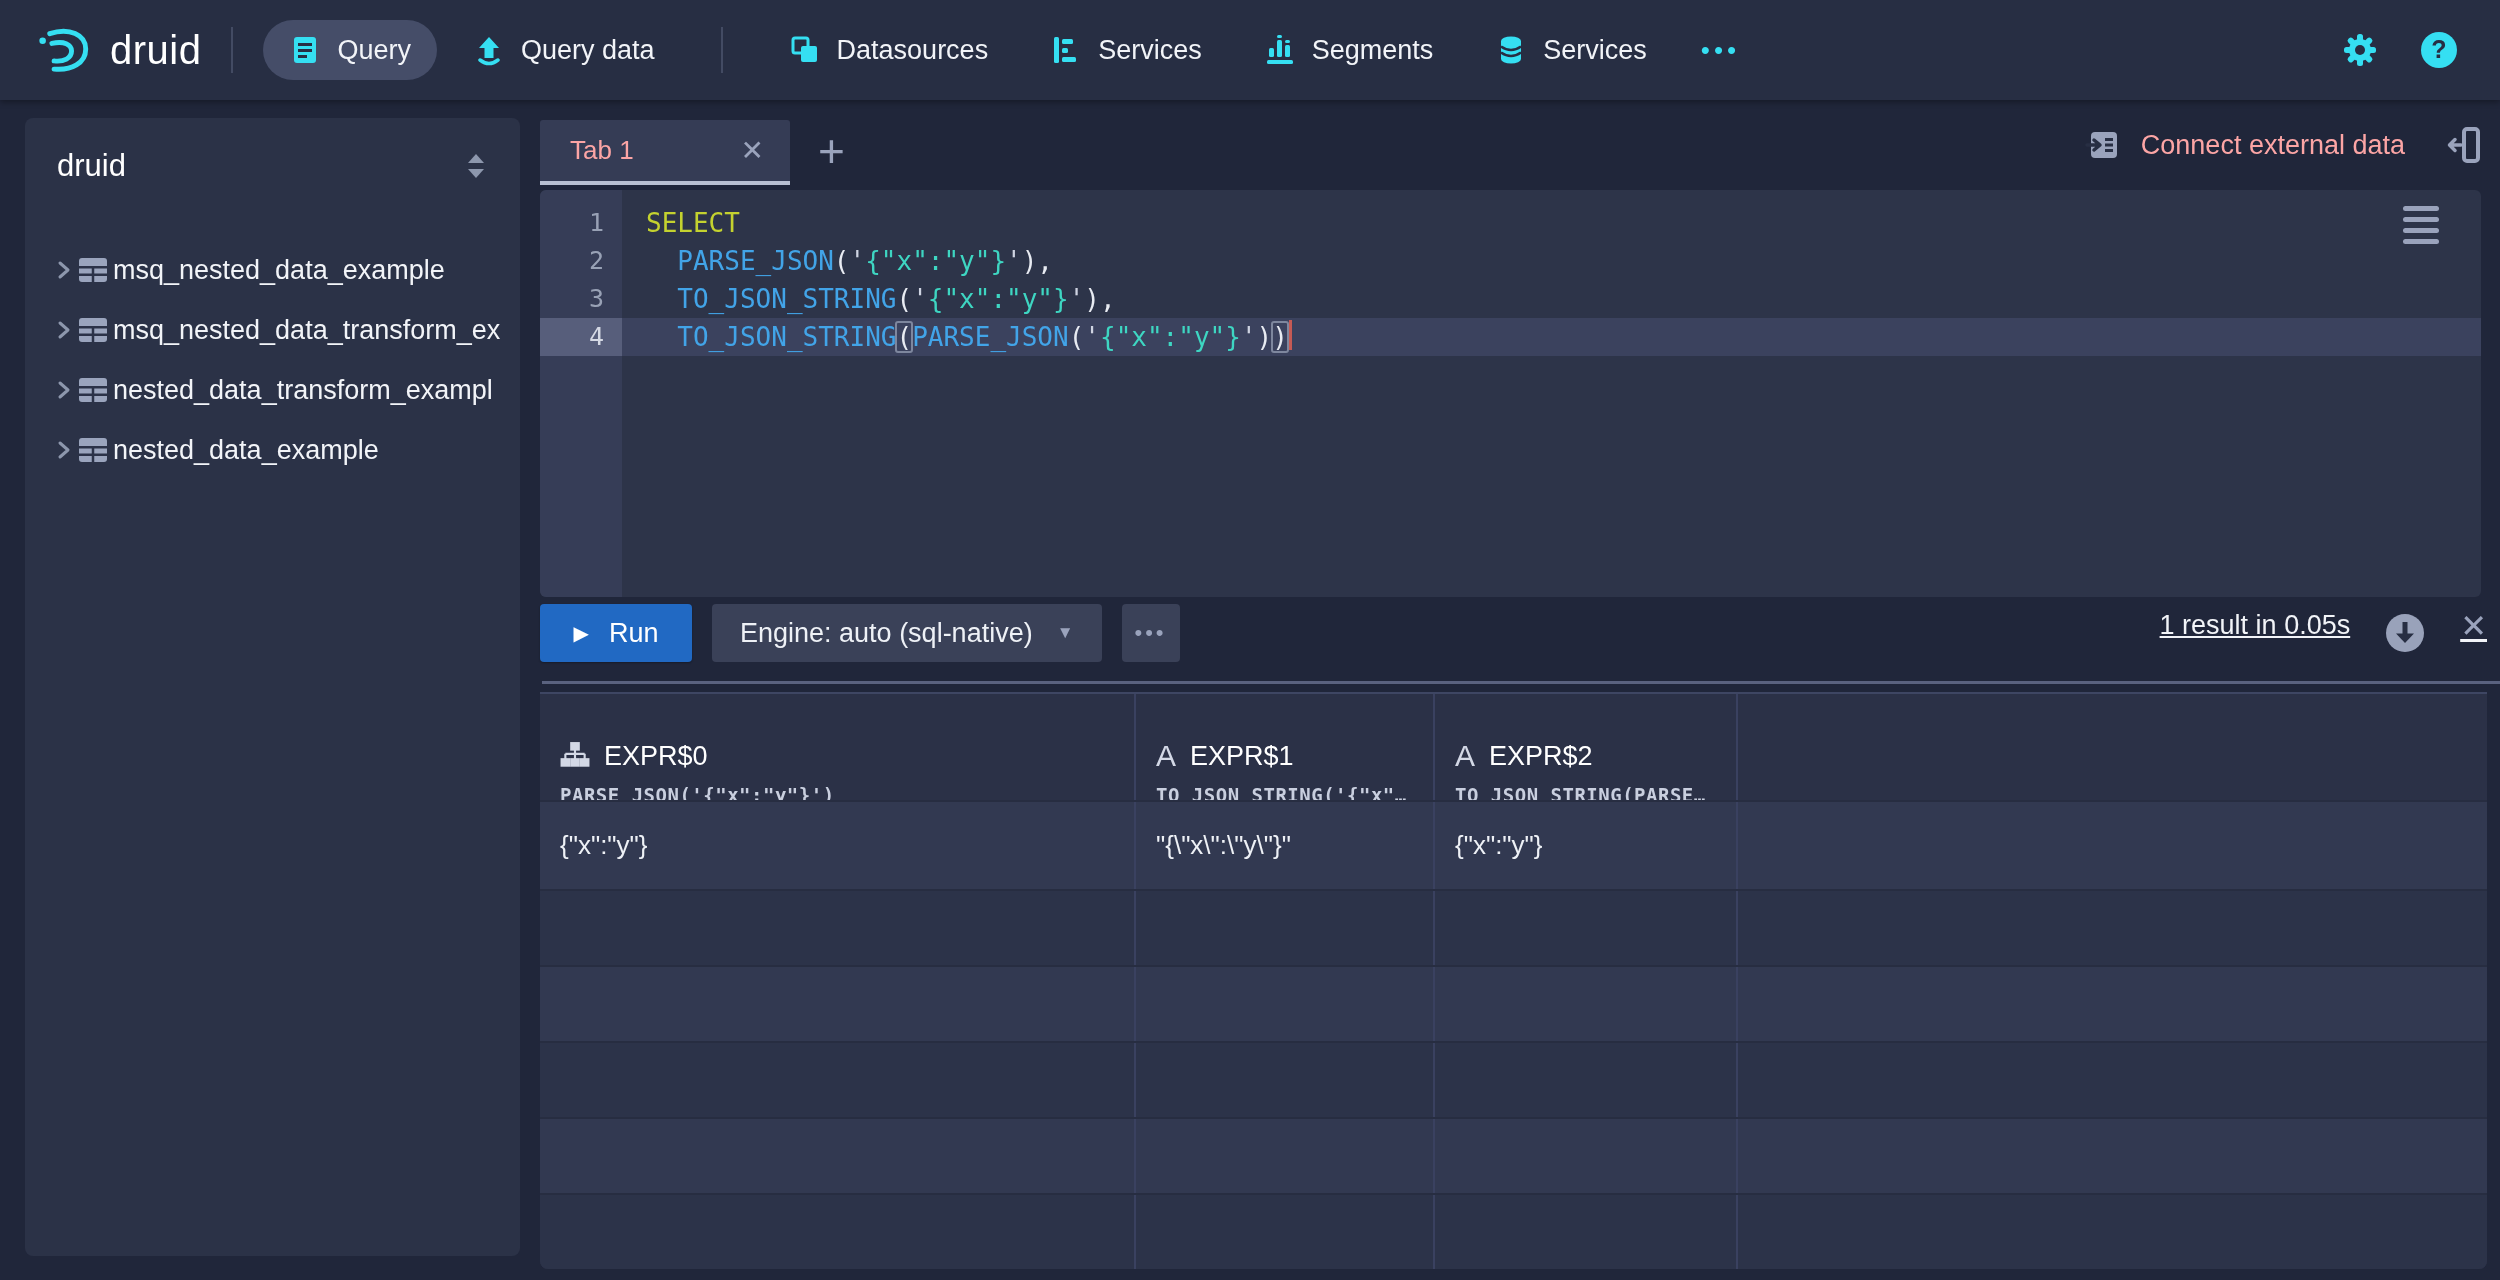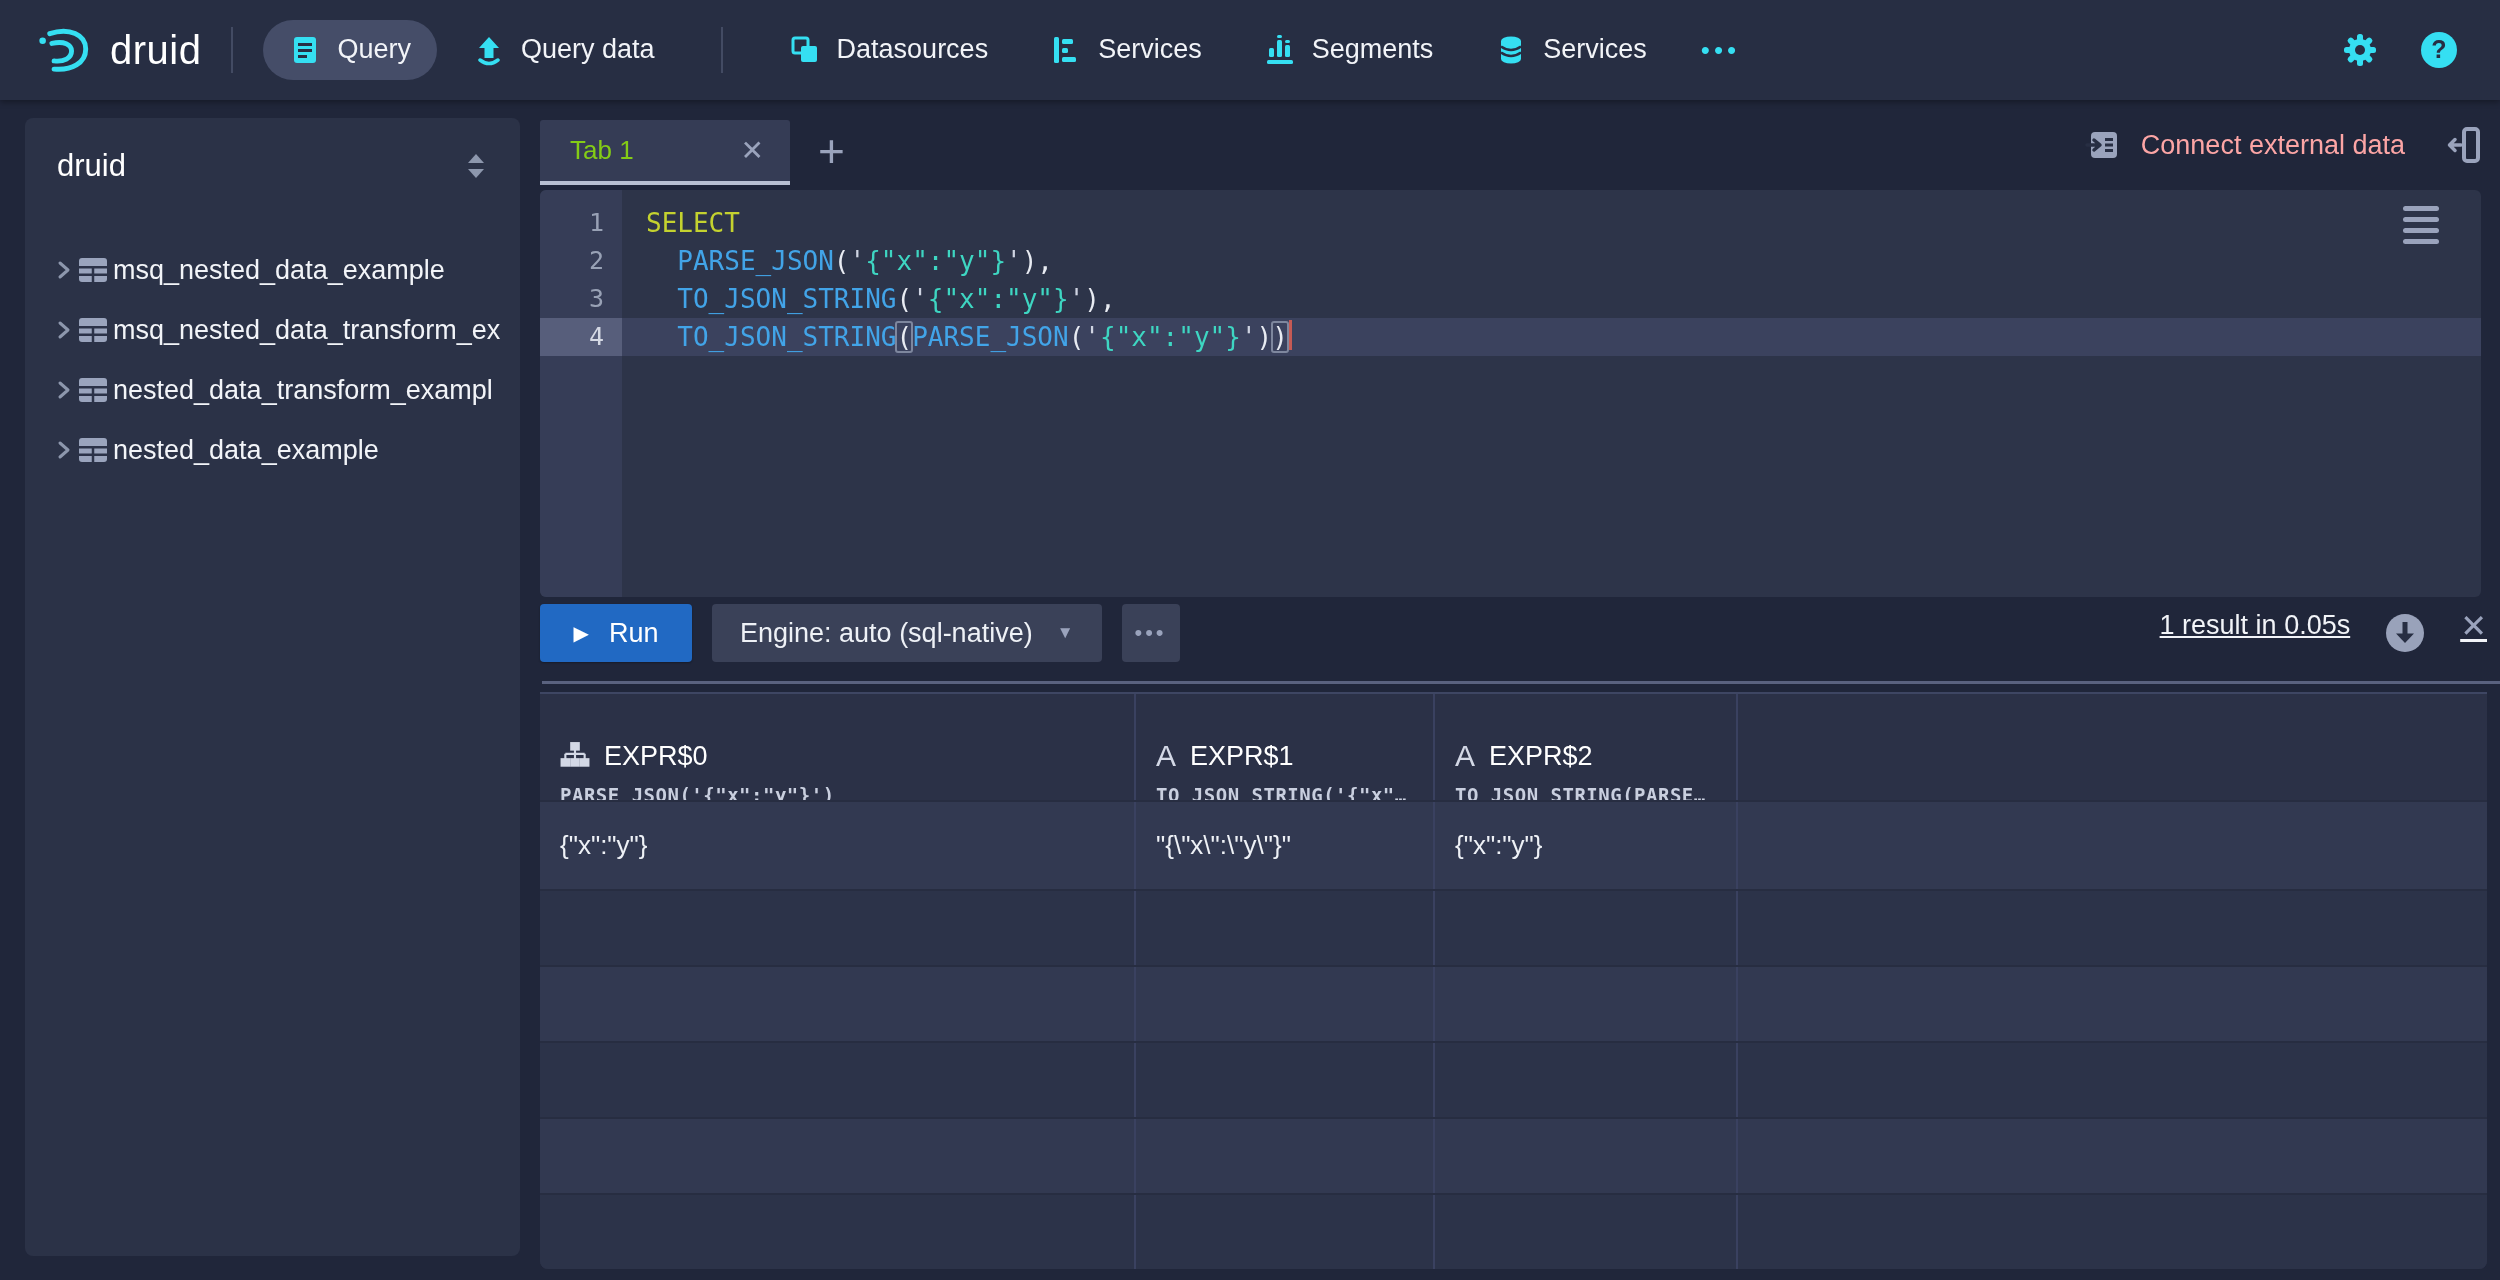--- a/index.html
+++ b/index.html
@@ -16,21 +16,21 @@
   .navbar {
     position:absolute; left:0; top:0; width:2500px; height:100px;
     background:#272e43; display:flex; align-items:center; padding:0 36px;
     box-shadow:0 2px 6px rgba(0,0,0,.35);
   }
   .brand { display:flex; align-items:center; gap:16px; cursor:pointer; }
   .brand-name { font-size:40px; font-weight:400; color:#ffffff; letter-spacing:.5px; }
   .nav-divider { width:2px; height:46px; background:#434b63; margin:0 30px; flex:none; }
   .nav-items { display:flex; align-items:center; gap:10px; }
   .nav-item {
-    display:flex; gap:16px; padding:14px 26px;
+    display:flex; align-items:center; gap:16px; padding:14px 26px;
     border-radius:42px; background:transparent; border:none; cursor:pointer;
     font-size:27px; color:#f2f4f8; font-family:inherit; white-space:nowrap;
   }
   .nav-item.active { background:#454d68; }
   .nav-more { padding:14px 18px; color:#35dff2; font-size:26px; letter-spacing:4px; cursor:pointer; }
   .nav-right { margin-left:auto; display:flex; align-items:center; gap:30px; }
   .nav-icon-btn { background:none; border:none; cursor:pointer; padding:4px; }
 
   
   .sidebar {
@@ -53,21 +53,21 @@
   .main { position:absolute; left:540px; top:110px; width:1947px; height:1162px; }
 
   
   .tabbar { position:absolute; left:0; top:0; width:100%; height:75px; }
   .tab {
     position:absolute; left:0; top:10px; width:250px; height:65px;
     background:#353c55; border-bottom:4px solid #b9c0d2; border-radius:3px 3px 0 0;
     display:flex; align-items:center; justify-content:space-between;
     padding:0 26px 0 30px; cursor:pointer;
   }
-  .tab-label { font-size:26px; color:#84cc16; }
+  .tab-label { font-size:26px; color:#fca5a5; }
   .tab-close { color:#9aa3bc; font-size:28px; cursor:pointer; line-height:1; }
   .add-tab {
     position:absolute; left:278px; top:18px; background:none; border:none;
     color:#9aa3bc; font-size:46px; cursor:pointer; line-height:1; font-family:inherit;
   }
   .tabbar-right { position:absolute; right:4px; top:14px; display:flex; align-items:center; gap:40px; }
   .connect-btn {
     display:flex; align-items:center; gap:20px; background:none; border:none;
     cursor:pointer; font-family:inherit; font-size:27px; color:#fca5a5;
   }

